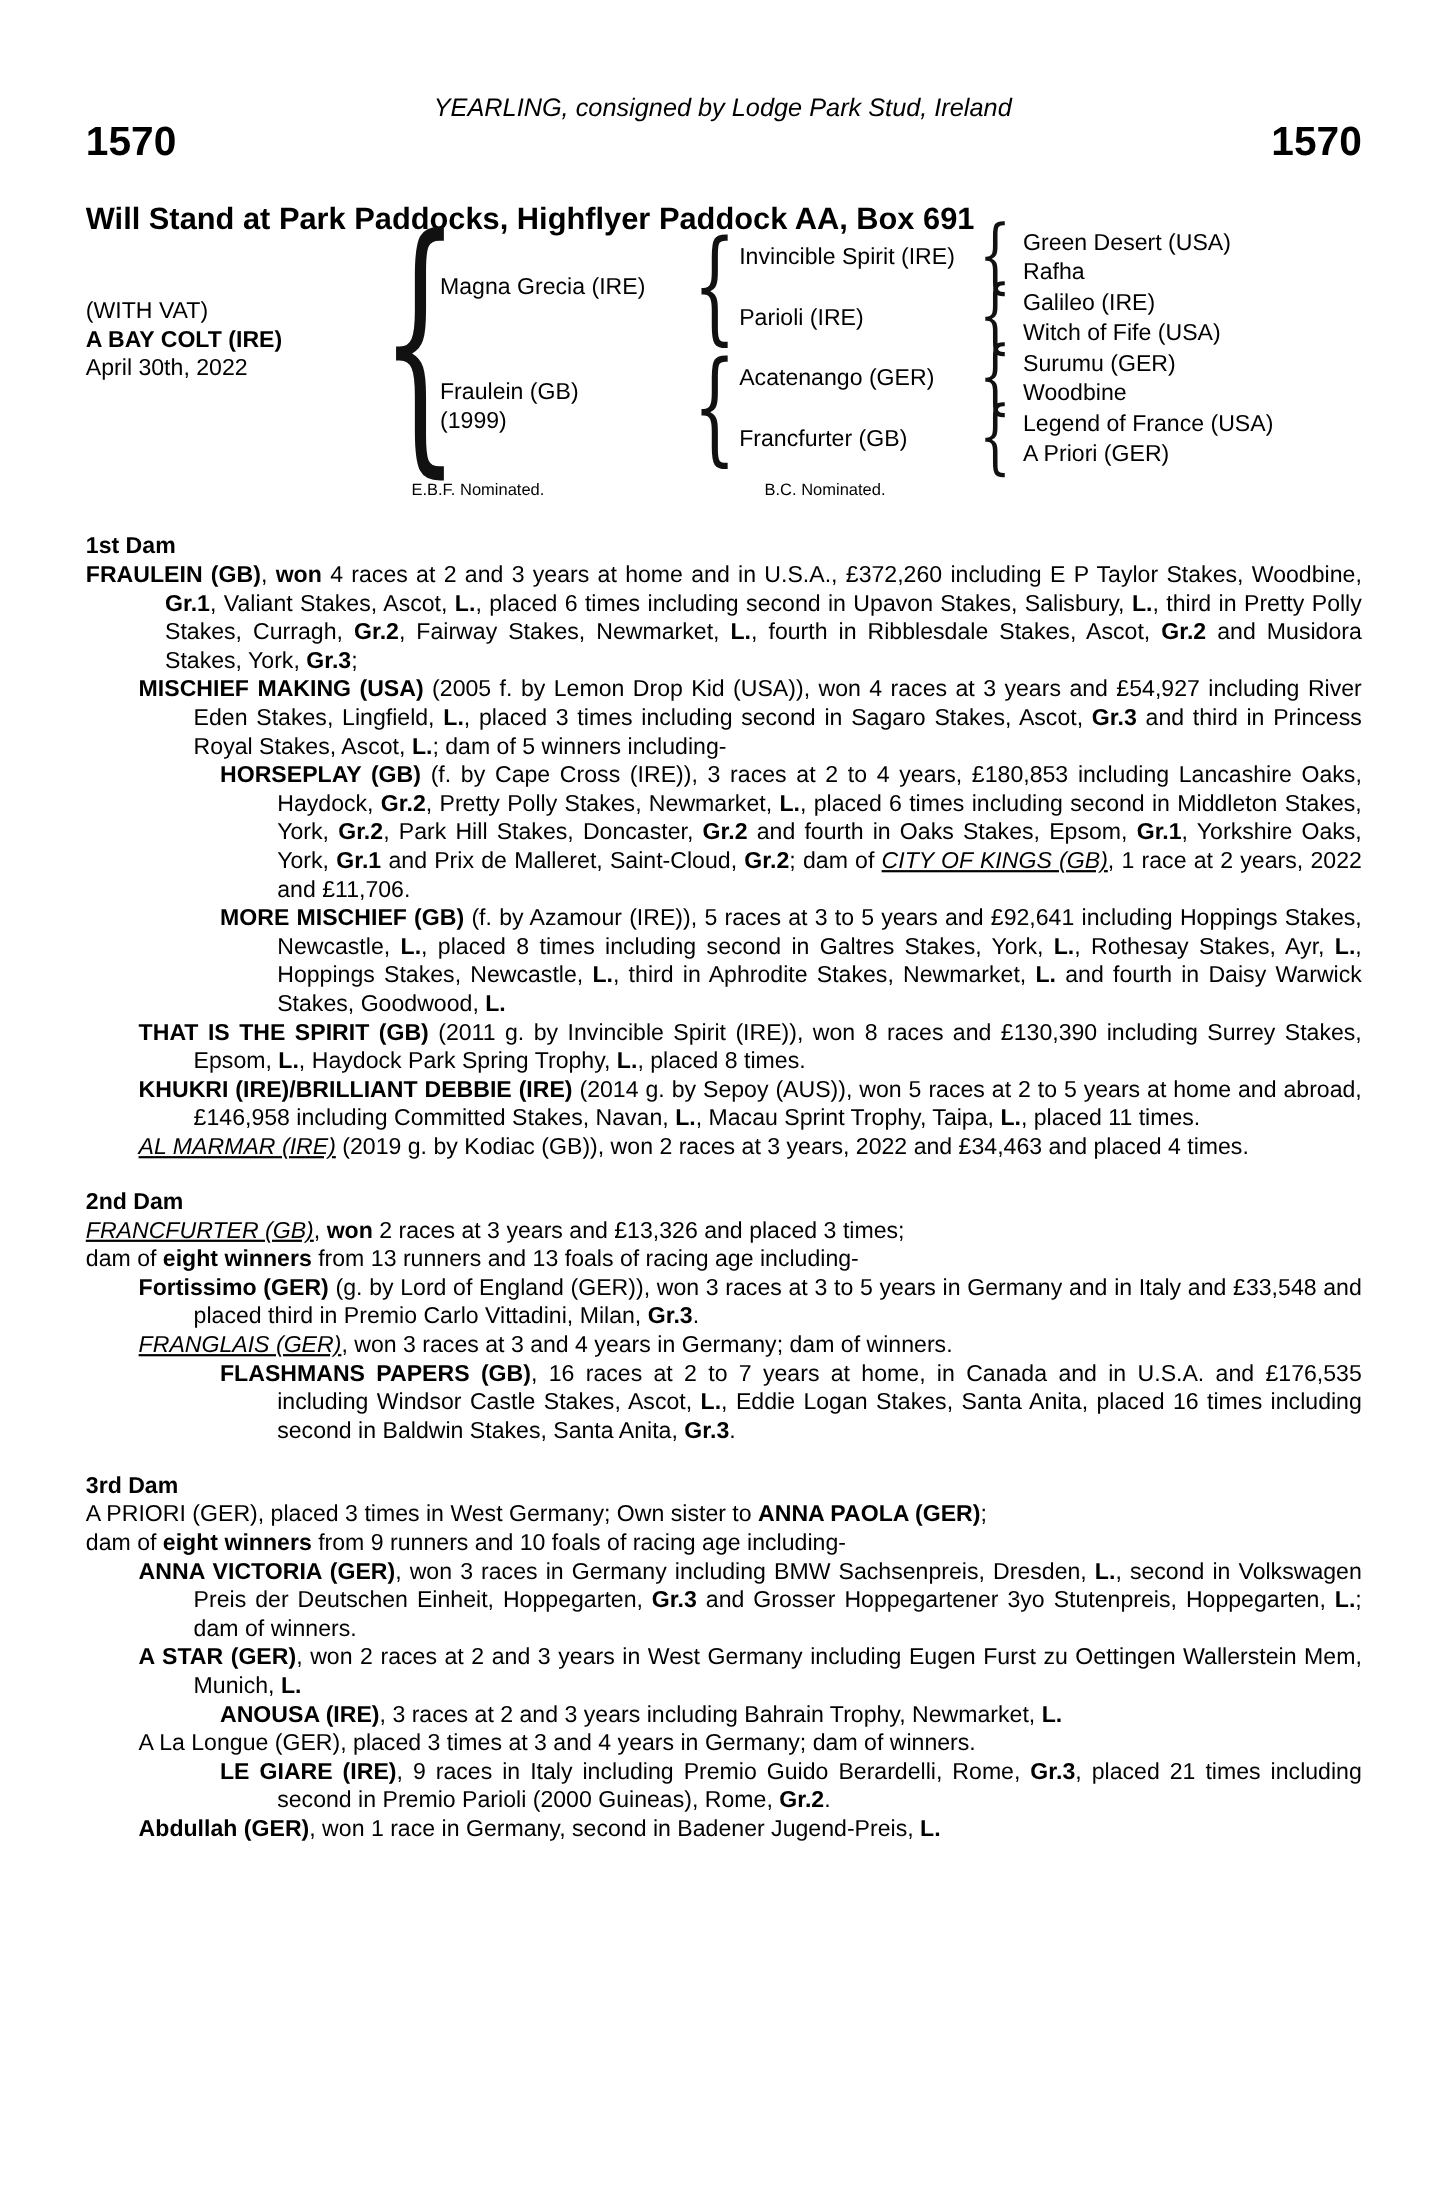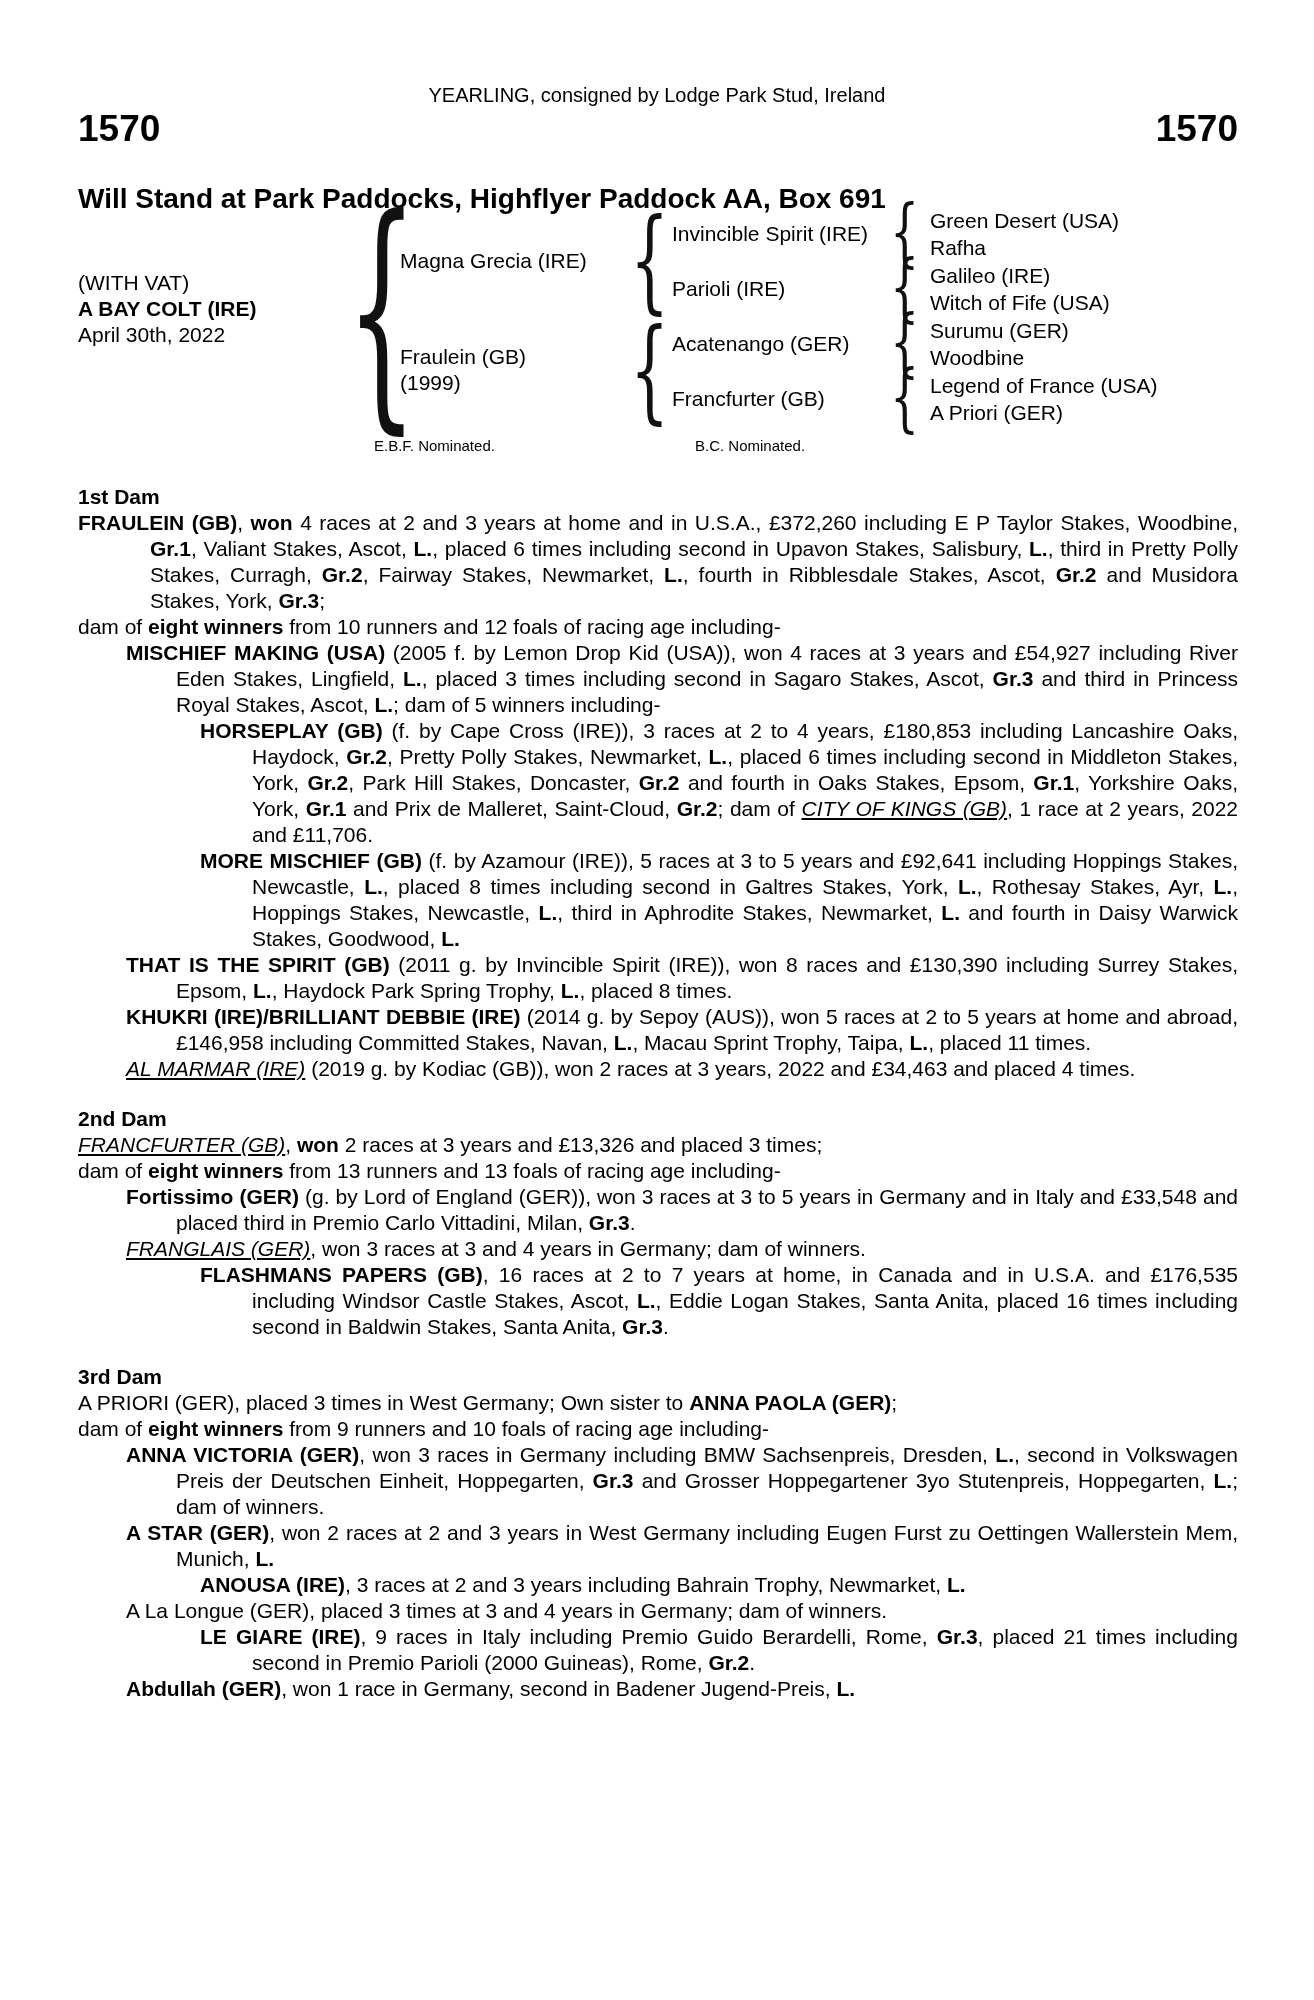--- a/index.html
+++ b/index.html
@@ -6,21 +6,21 @@
   body{
     width:1314px;height:2000px;position:relative;background:#ffffff;color:#000;
     font-family:"Liberation Sans", sans-serif;
     -webkit-font-smoothing:antialiased;
   }
   .b{font-weight:bold;}
   .i{font-style:italic;text-decoration:underline;}
 
   
   .consignment{position:absolute;top:84px;left:0;width:100%;text-align:center;
-    font-size:20px;}
+    font-style:italic;font-size:23px;}
   .lot{position:absolute;top:110px;font-size:37px;font-weight:bold;line-height:1;}
   .lot-left{left:78px;}
   .lot-right{right:76px;}
   .stand{position:absolute;top:183px;left:78px;font-size:28px;font-weight:bold;}
 
   
   .pedigree{position:absolute;left:78px;top:200px;width:1160px;height:268px;font-size:21px;}
   .pedigree .cell{position:absolute;white-space:nowrap;line-height:26px;}
   .col1{left:0;}
   .col2{left:322px;}
@@ -89,21 +89,20 @@
 
   <div class="nom nom-ebf">E.B.F. Nominated.</div>
   <div class="nom nom-bc">B.C. Nominated.</div>
 </div>
 
 <div class="sections">
 
   <div class="sec">
     <div class="sec-heading">1st Dam</div>
     <p class="par p0"><span class="b">FRAULEIN (GB)</span><span>, </span><span class="b">won</span><span> 4 races at 2 and 3 years at home and in U.S.A., £372,260 including E P Taylor Stakes, Woodbine, </span><span class="b">Gr.1</span><span>, Valiant Stakes, Ascot, </span><span class="b">L.</span><span>, placed 6 times including second in Upavon Stakes, Salisbury, </span><span class="b">L.</span><span>, third in Pretty Polly Stakes, Curragh, </span><span class="b">Gr.2</span><span>, Fairway Stakes, Newmarket, </span><span class="b">L.</span><span>, fourth in Ribblesdale Stakes, Ascot, </span><span class="b">Gr.2</span><span> and Musidora Stakes, York, </span><span class="b">Gr.3</span><span>;</span></p>
-    <p class="par p0"><span>dam of </span><span class="b">eight winners</span><span> from 10 runners and 12 foals of racing age including-</span></p>
     <p class="par p1"><span class="b">MISCHIEF MAKING (USA)</span><span> (2005 f. by Lemon Drop Kid (USA)), won 4 races at 3 years and £54,927 including River Eden Stakes, Lingfield, </span><span class="b">L.</span><span>, placed 3 times including second in Sagaro Stakes, Ascot, </span><span class="b">Gr.3</span><span> and third in Princess Royal Stakes, Ascot, </span><span class="b">L.</span><span>; dam of 5 winners including-</span></p>
     <p class="par p2"><span class="b">HORSEPLAY (GB)</span><span> (f. by Cape Cross (IRE)), 3 races at 2 to 4 years, £180,853 including Lancashire Oaks, Haydock, </span><span class="b">Gr.2</span><span>, Pretty Polly Stakes, Newmarket, </span><span class="b">L.</span><span>, placed 6 times including second in Middleton Stakes, York, </span><span class="b">Gr.2</span><span>, Park Hill Stakes, Doncaster, </span><span class="b">Gr.2</span><span> and fourth in Oaks Stakes, Epsom, </span><span class="b">Gr.1</span><span>, Yorkshire Oaks, York, </span><span class="b">Gr.1</span><span> and Prix de Malleret, Saint-Cloud, </span><span class="b">Gr.2</span><span>; dam of </span><span class="i">CITY OF KINGS (GB)</span><span>, 1 race at 2 years, 2022 and £11,706.</span></p>
     <p class="par p2"><span class="b">MORE MISCHIEF (GB)</span><span> (f. by Azamour (IRE)), 5 races at 3 to 5 years and £92,641 including Hoppings Stakes, Newcastle, </span><span class="b">L.</span><span>, placed 8 times including second in Galtres Stakes, York, </span><span class="b">L.</span><span>, Rothesay Stakes, Ayr, </span><span class="b">L.</span><span>, Hoppings Stakes, Newcastle, </span><span class="b">L.</span><span>, third in Aphrodite Stakes, Newmarket, </span><span class="b">L.</span><span> and fourth in Daisy Warwick Stakes, Goodwood, </span><span class="b">L.</span></p>
     <p class="par p1"><span class="b">THAT IS THE SPIRIT (GB)</span><span> (2011 g. by Invincible Spirit (IRE)), won 8 races and £130,390 including Surrey Stakes, Epsom, </span><span class="b">L.</span><span>, Haydock Park Spring Trophy, </span><span class="b">L.</span><span>, placed 8 times.</span></p>
     <p class="par p1"><span class="b">KHUKRI (IRE)/BRILLIANT DEBBIE (IRE)</span><span> (2014 g. by Sepoy (AUS)), won 5 races at 2 to 5 years at home and abroad, £146,958 including Committed Stakes, Navan, </span><span class="b">L.</span><span>, Macau Sprint Trophy, Taipa, </span><span class="b">L.</span><span>, placed 11 times.</span></p>
     <p class="par p1"><span class="i">AL MARMAR (IRE)</span><span> (2019 g. by Kodiac (GB)), won 2 races at 3 years, 2022 and £34,463 and placed 4 times.</span></p>
   </div>
 
   <div class="sec">
     <div class="sec-heading">2nd Dam</div>

